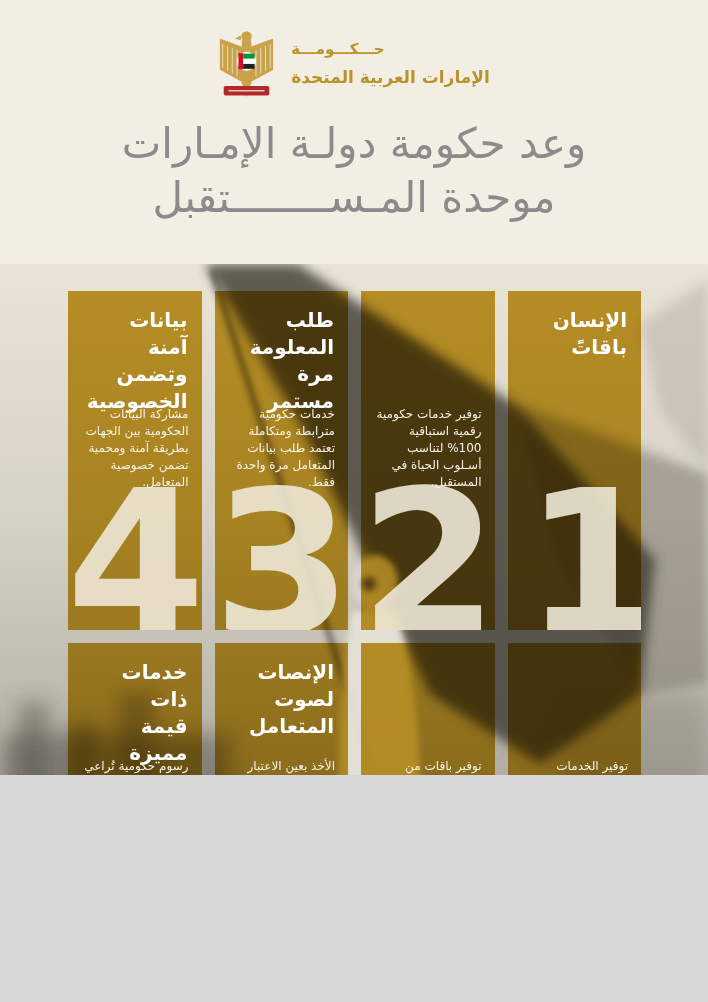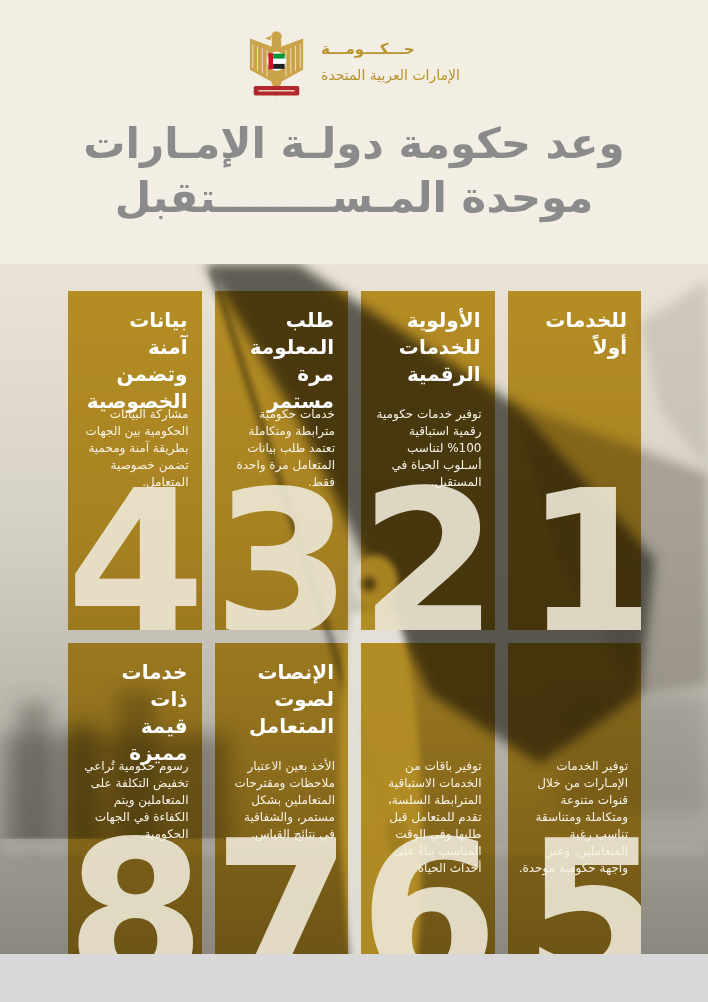--- a/index.html
+++ b/index.html
@@ -8,37 +8,37 @@
     --title-gray:#8b8b8b;
     --number-cream:#eee8d6;
     --logo-gold:#b8922b;
     --banner-red:#b3282d;
     --card-text:#ffffff;
     --desc-text:#f7f3e8;
   }
   *{margin:0;padding:0;box-sizing:border-box;}
   body{background:#d8d8d8;font-family:"DejaVu Sans",sans-serif;}
   .poster{
-    position:relative;width:708px;height:954px;margin:0 auto;
+    position:relative;width:708px;height:775px;margin:0 auto;
     background:linear-gradient(#f2eee3 0%,#f3efe5 70%,#fbfaf7 96%,#fbfaf7 100%);
     overflow:hidden;
   }
   
   .photo{position:absolute;left:0;top:264px;width:708px;height:738px;}
   .photo svg{display:block;}
   
   .brand{position:absolute;top:27px;left:0;right:0;display:flex;justify-content:center;align-items:flex-start;gap:16px;}
   .falcon{width:57px;height:78px;flex:0 0 auto;}
   .brand-text{padding-top:13px;direction:rtl;text-align:left;color:var(--logo-gold);}
   .brand-line1{font-size:15px;font-weight:bold;margin-bottom:9px;}
-  .brand-line2{font-size:14px;font-weight:normal;}
+  .brand-line2{font-size:17px;font-weight:bold;}
   
   .title{
     position:absolute;top:117px;left:0;right:0;text-align:center;direction:rtl;
-    color:var(--title-gray);font-weight:bold;font-size:42px;line-height:54px;
+    color:var(--title-gray);font-weight:normal;font-size:42px;line-height:54px;
   }
   
   .row{position:absolute;left:68px;right:67px;display:flex;gap:13px;direction:rtl;}
   .row-1{top:291px;height:339px;}
   .row-2{top:643px;height:337px;}
   .card{
     position:relative;flex:1 1 0;overflow:hidden;direction:rtl;padding-left:28px;
   }
   .card::before{
     content:"";position:absolute;inset:0;background:var(--gold);
@@ -155,25 +155,24 @@
     </div>
   </header>
 
   <h1 class="title">
     <span>وعد حكومة دولـة الإمـارات</span><br>
     <span>موحدة المـســــــــتقبل</span>
   </h1>
 
   <section class="row row-1">
     <article class="card">
-      <h3 class="card-title">للخدمات أولاً</h3>
+      <h3 class="card-title">الإنسان باقاتً</h3>
       <div class="card-number pull-right">1</div>
     </article>
     <article class="card">
-      <h3 class="card-title">الأولوية للخدمات الرقمية</h3>
       <p class="card-desc">توفير خدمات حكومية رقمية استباقية 100% لتناسب أسـلوب الحياة في المستقبل.</p>
       <div class="card-number">2</div>
     </article>
     <article class="card">
       <h3 class="card-title">طلب المعلومة مرة مستمر</h3>
       <p class="card-desc">خدمات حكومية مترابطة ومتكاملة تعتمد طلب بيانات المتعامل مرة واحدة فقط.</p>
       <div class="card-number">3</div>
     </article>
     <article class="card">
       <h3 class="card-title">بيانات آمنة وتضمن الخصوصية</h3>

